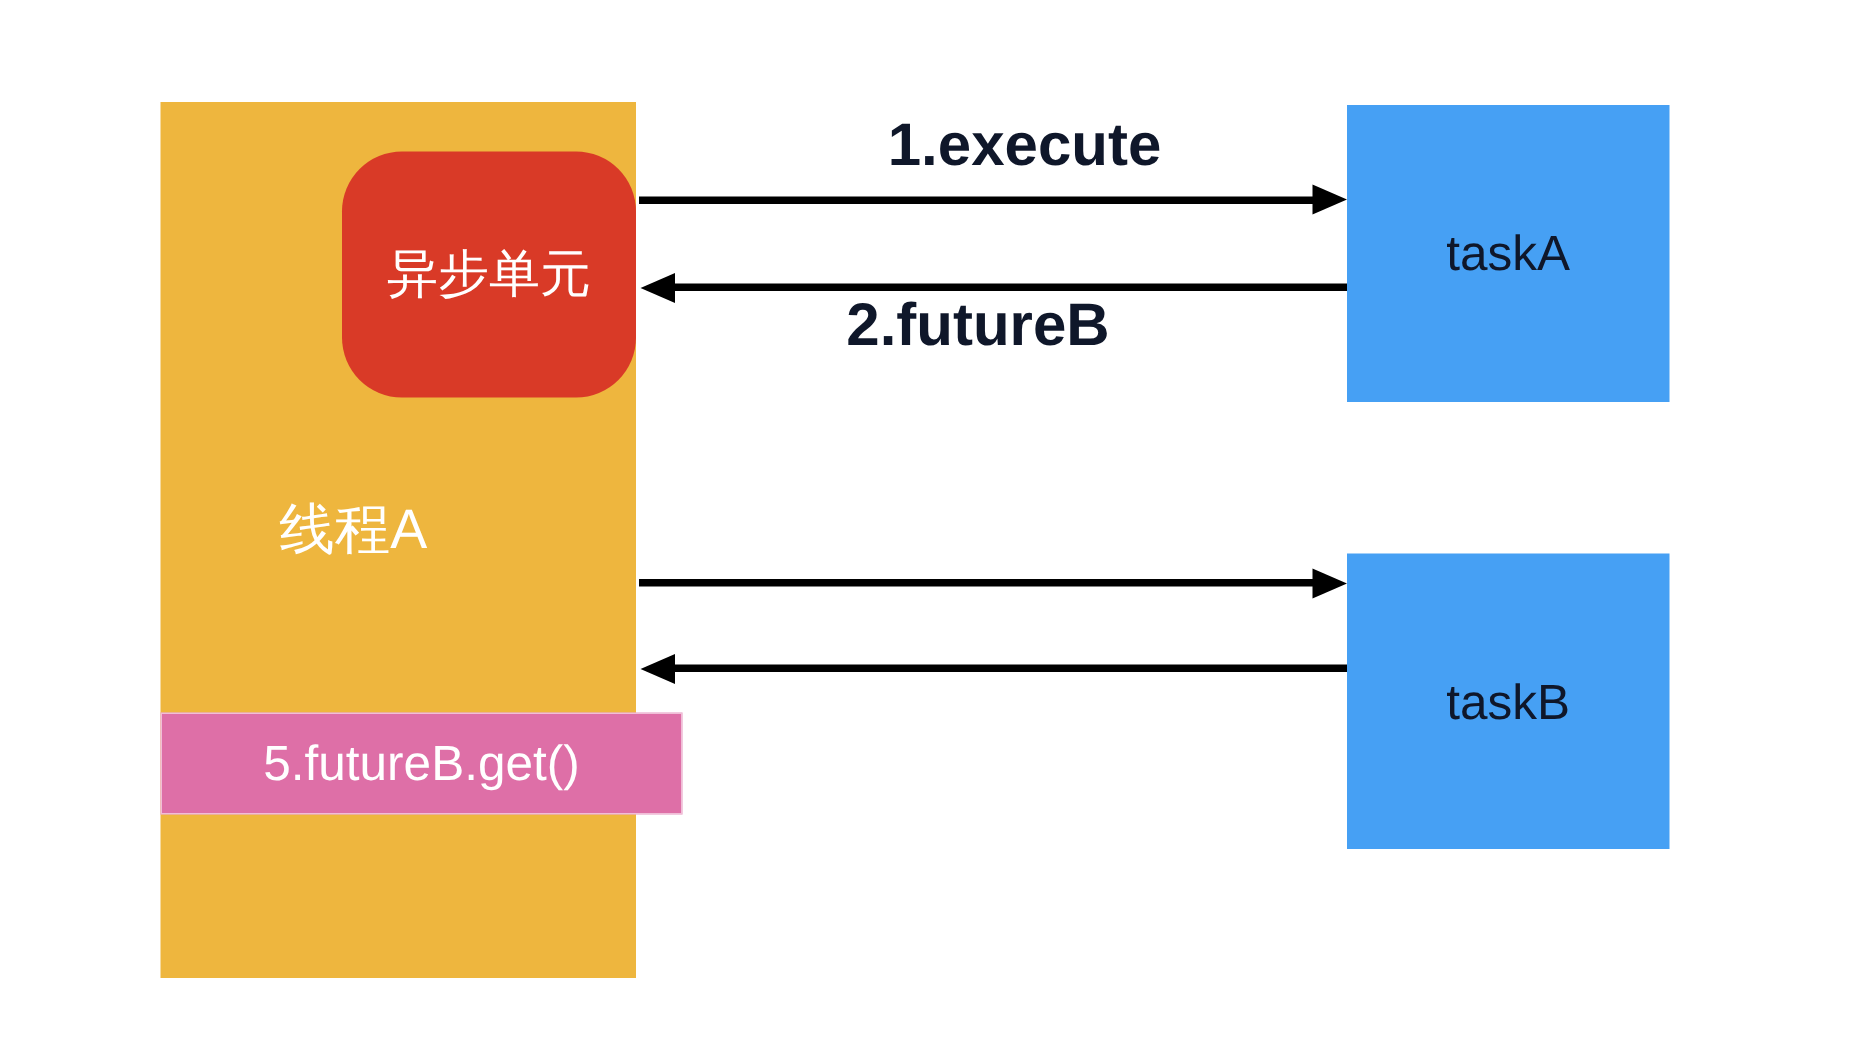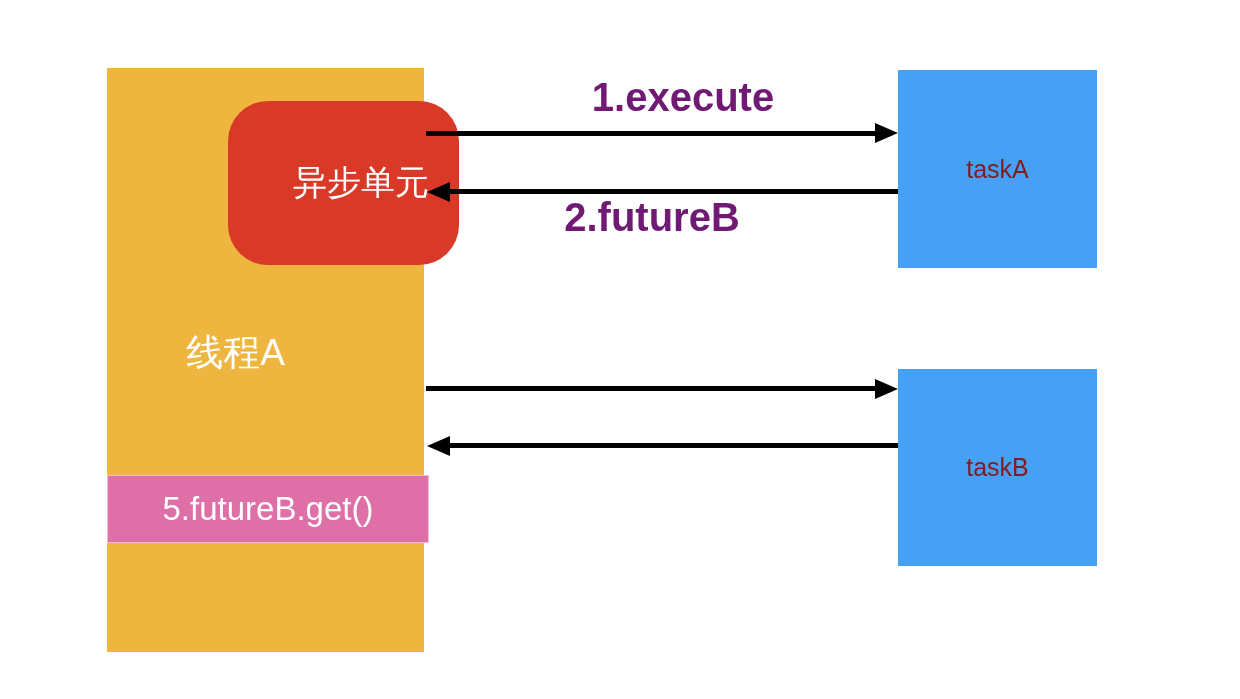--- a/index.html
+++ b/index.html
@@ -35,45 +35,44 @@
   
   .async-unit {
     left: 228px; top: 101px;
     width: 196px; height: 164px;
     border-radius: 40px;
     display: flex;
     align-items: center;
     justify-content: center;
     color: #ffffff;
     font-size: 34px;
-    padding-left: 35px;
   }
 
   
   .future-box {
     left: 107px; top: 475px;
-    width: 322px; height: 68px;
+    width: 348px; height: 68px;
     box-sizing: border-box;
     border: 1px solid rgba(255,255,255,0.55);
     display: flex;
     align-items: center;
     justify-content: center;
     color: #ffffff;
     font-size: 33px;
     white-space: nowrap;
   }
 
   
   .task-box {
-    width: 199px;
+    width: 215px;
     display: flex;
     align-items: center;
     justify-content: center;
-    color: #7f1d1d;
-    font-size: 25px;
+    color: #0f172a;
+    font-size: 33px;
   }
   .task-a { left: 898px; top: 70px;  height: 198px; }
   .task-b { left: 898px; top: 333px; height: 197px; margin-top: 36px; }
 
   
   .arrow-line {
     height: 5px;
     background: #000000;
   }
   .arrow-head-right {
@@ -85,21 +84,21 @@
   .arrow-head-left {
     width: 0; height: 0;
     border-top: 10px solid transparent;
     border-bottom: 10px solid transparent;
     border-right: 23px solid #000000;
   }
 
   
   .arrow-label {
     transform: translateX(-50%);
-    color: #701a75;
+    color: #0f172a;
     font-size: 40px;
     font-weight: 700;
     white-space: nowrap;
     line-height: 1.0;
   }
   .lbl-1 { left: 683px; top: 77px;  }
   .lbl-2 { left: 652px; top: 197px; }
   .lbl-3 { left: 659px; top: 340px; }
   .lbl-4 { left: 660px; top: 461px; }
 

